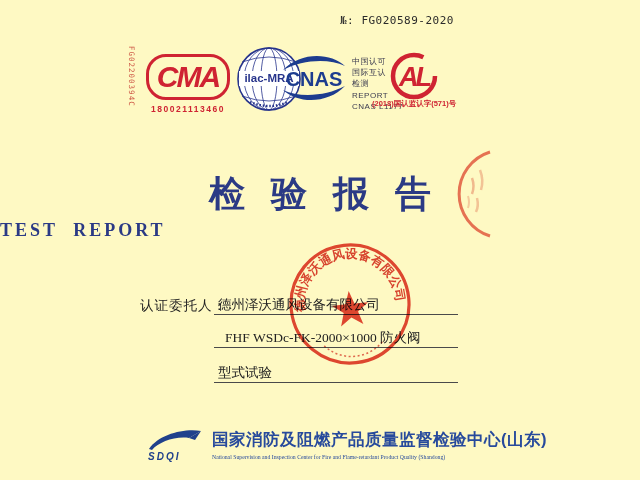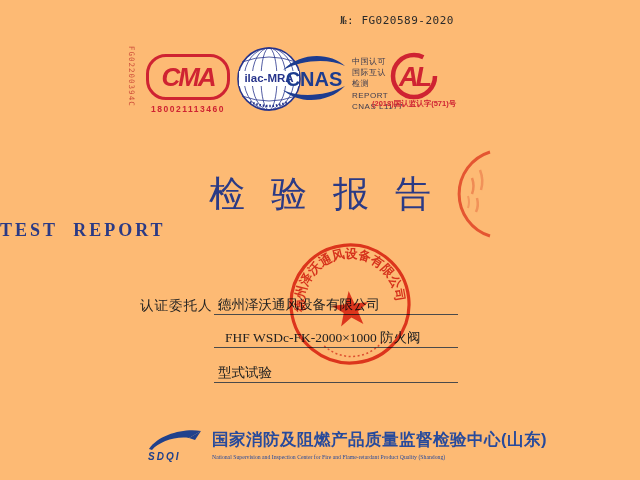--- a/index.html
+++ b/index.html
@@ -1,43 +1,43 @@
 <!DOCTYPE html>
 <html><head>
 <meta charset="utf-8">
 <style>
   html,body{margin:0;padding:0;background:#fff;}
-  .page{position:relative;width:640px;height:480px;background:#fdba74;overflow:hidden;
+  .page{position:relative;width:640px;height:480px;background:#fef9c3;overflow:hidden;
         font-family:"Liberation Sans",sans-serif;}
 
   
   .doc-no{position:absolute;left:340px;top:14px;font-family:"DejaVu Sans Mono",monospace;
           font-size:11px;color:#2a2a2a;letter-spacing:.5px;}
 
   
   .serial-vert{position:absolute;left:127px;top:46px;writing-mode:vertical-rl;
                font-family:"DejaVu Sans Mono",monospace;font-size:7.5px;color:#c4392e;
                letter-spacing:1px;opacity:.85;}
   .cma{position:absolute;left:146px;top:54px;width:84px;text-align:center;}
   .cma-box{width:78px;height:40px;border:3px solid #cf2332;border-radius:20px;
            display:flex;align-items:center;justify-content:center;margin:0 auto;}
-  .cma-box span{font-size:26px;font-weight:bold;font-style:italic;color:#cf2332;
+  .cma-box span{font-size:30px;font-weight:bold;font-style:italic;color:#cf2332;
                 letter-spacing:-2px;line-height:1;}
   .cma-num{margin-top:4px;font-size:8.5px;font-weight:bold;color:#cf2332;letter-spacing:1.5px;}
   .ilac-svg{position:absolute;left:236px;top:46px;}
   .cnas-svg{position:absolute;left:280px;top:52px;}
   .cnas-lines{position:absolute;left:352px;top:56px;font-size:8px;line-height:1.4;
               color:#3b3b4f;letter-spacing:.5px;}
   .cal-svg{position:absolute;left:384px;top:50px;}
   .cal-caption{position:absolute;left:372px;top:99px;font-size:7.5px;color:#cf2332;
                white-space:nowrap;font-weight:bold;}
 
   
   .title-zh{position:absolute;left:0;right:0;top:170px;text-align:center;
-            font-size:36px;font-weight:normal;color:#2b3a85;letter-spacing:8px;
+            font-size:36px;font-weight:bold;color:#2b3a85;letter-spacing:8px;
             padding-left:8px;}
   .title-en{position:absolute;left:0;right:0;top:220px;
             font-family:"Liberation Serif",serif;font-size:18px;font-weight:bold;
             color:#2b3a85;letter-spacing:3px;word-spacing:8px;}
 
   
   .field{position:absolute;left:140px;height:20px;white-space:nowrap;}
   .field .lab{font-family:"Liberation Serif",serif;font-size:13.5px;color:#222;
               letter-spacing:1px;}
   .field .val{position:absolute;left:78px;font-family:"Liberation Serif",serif;

